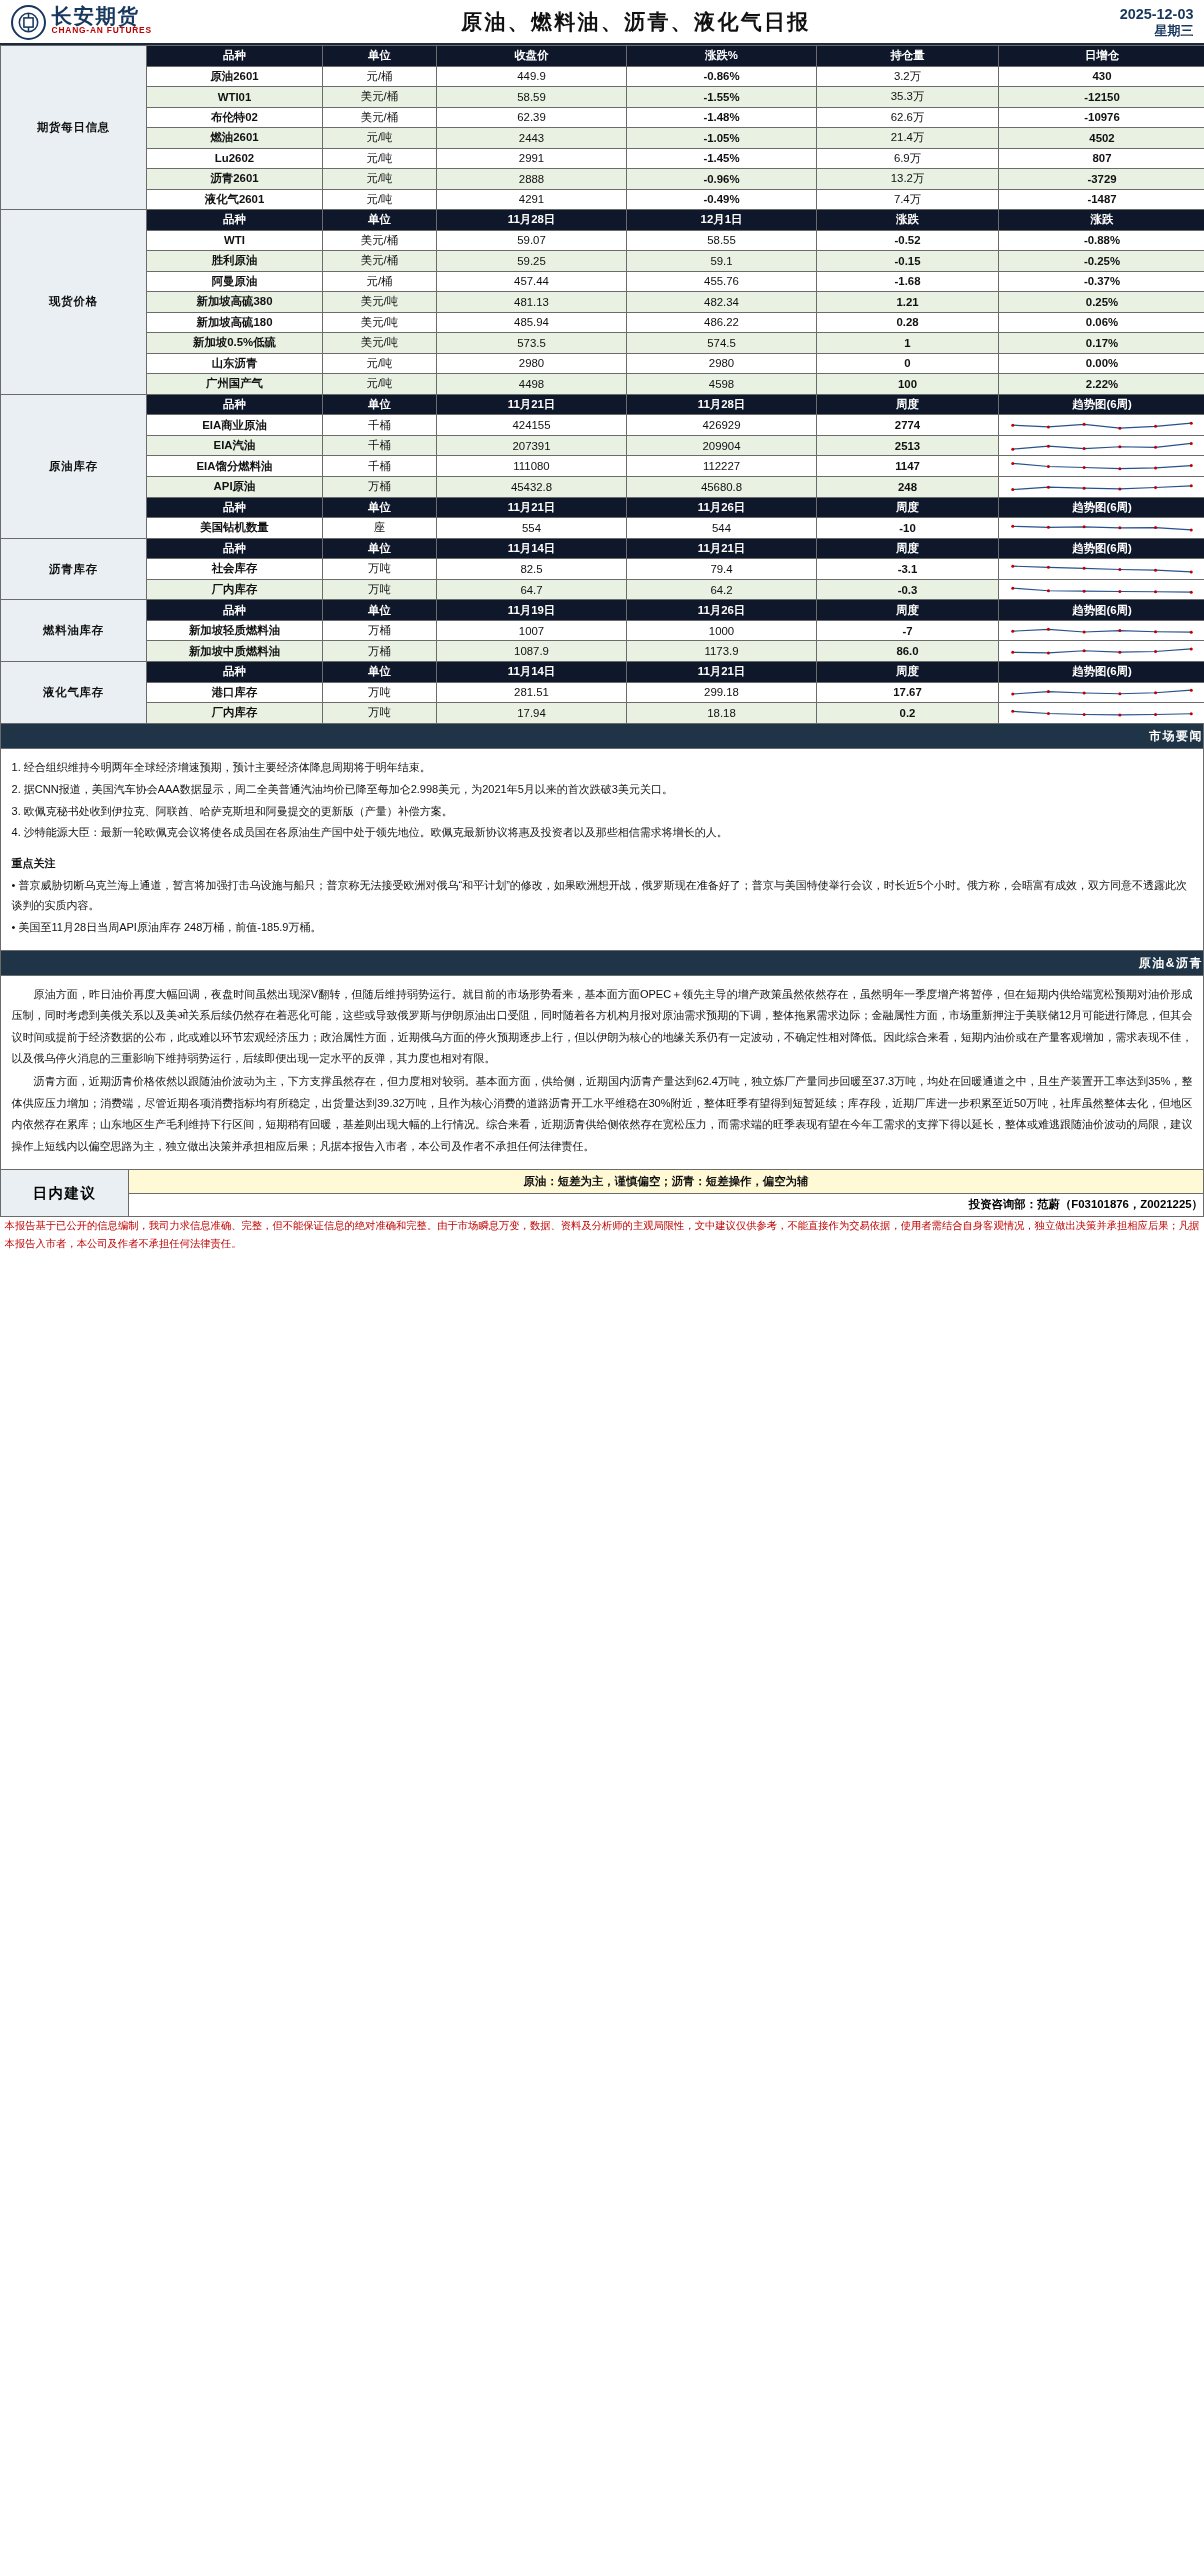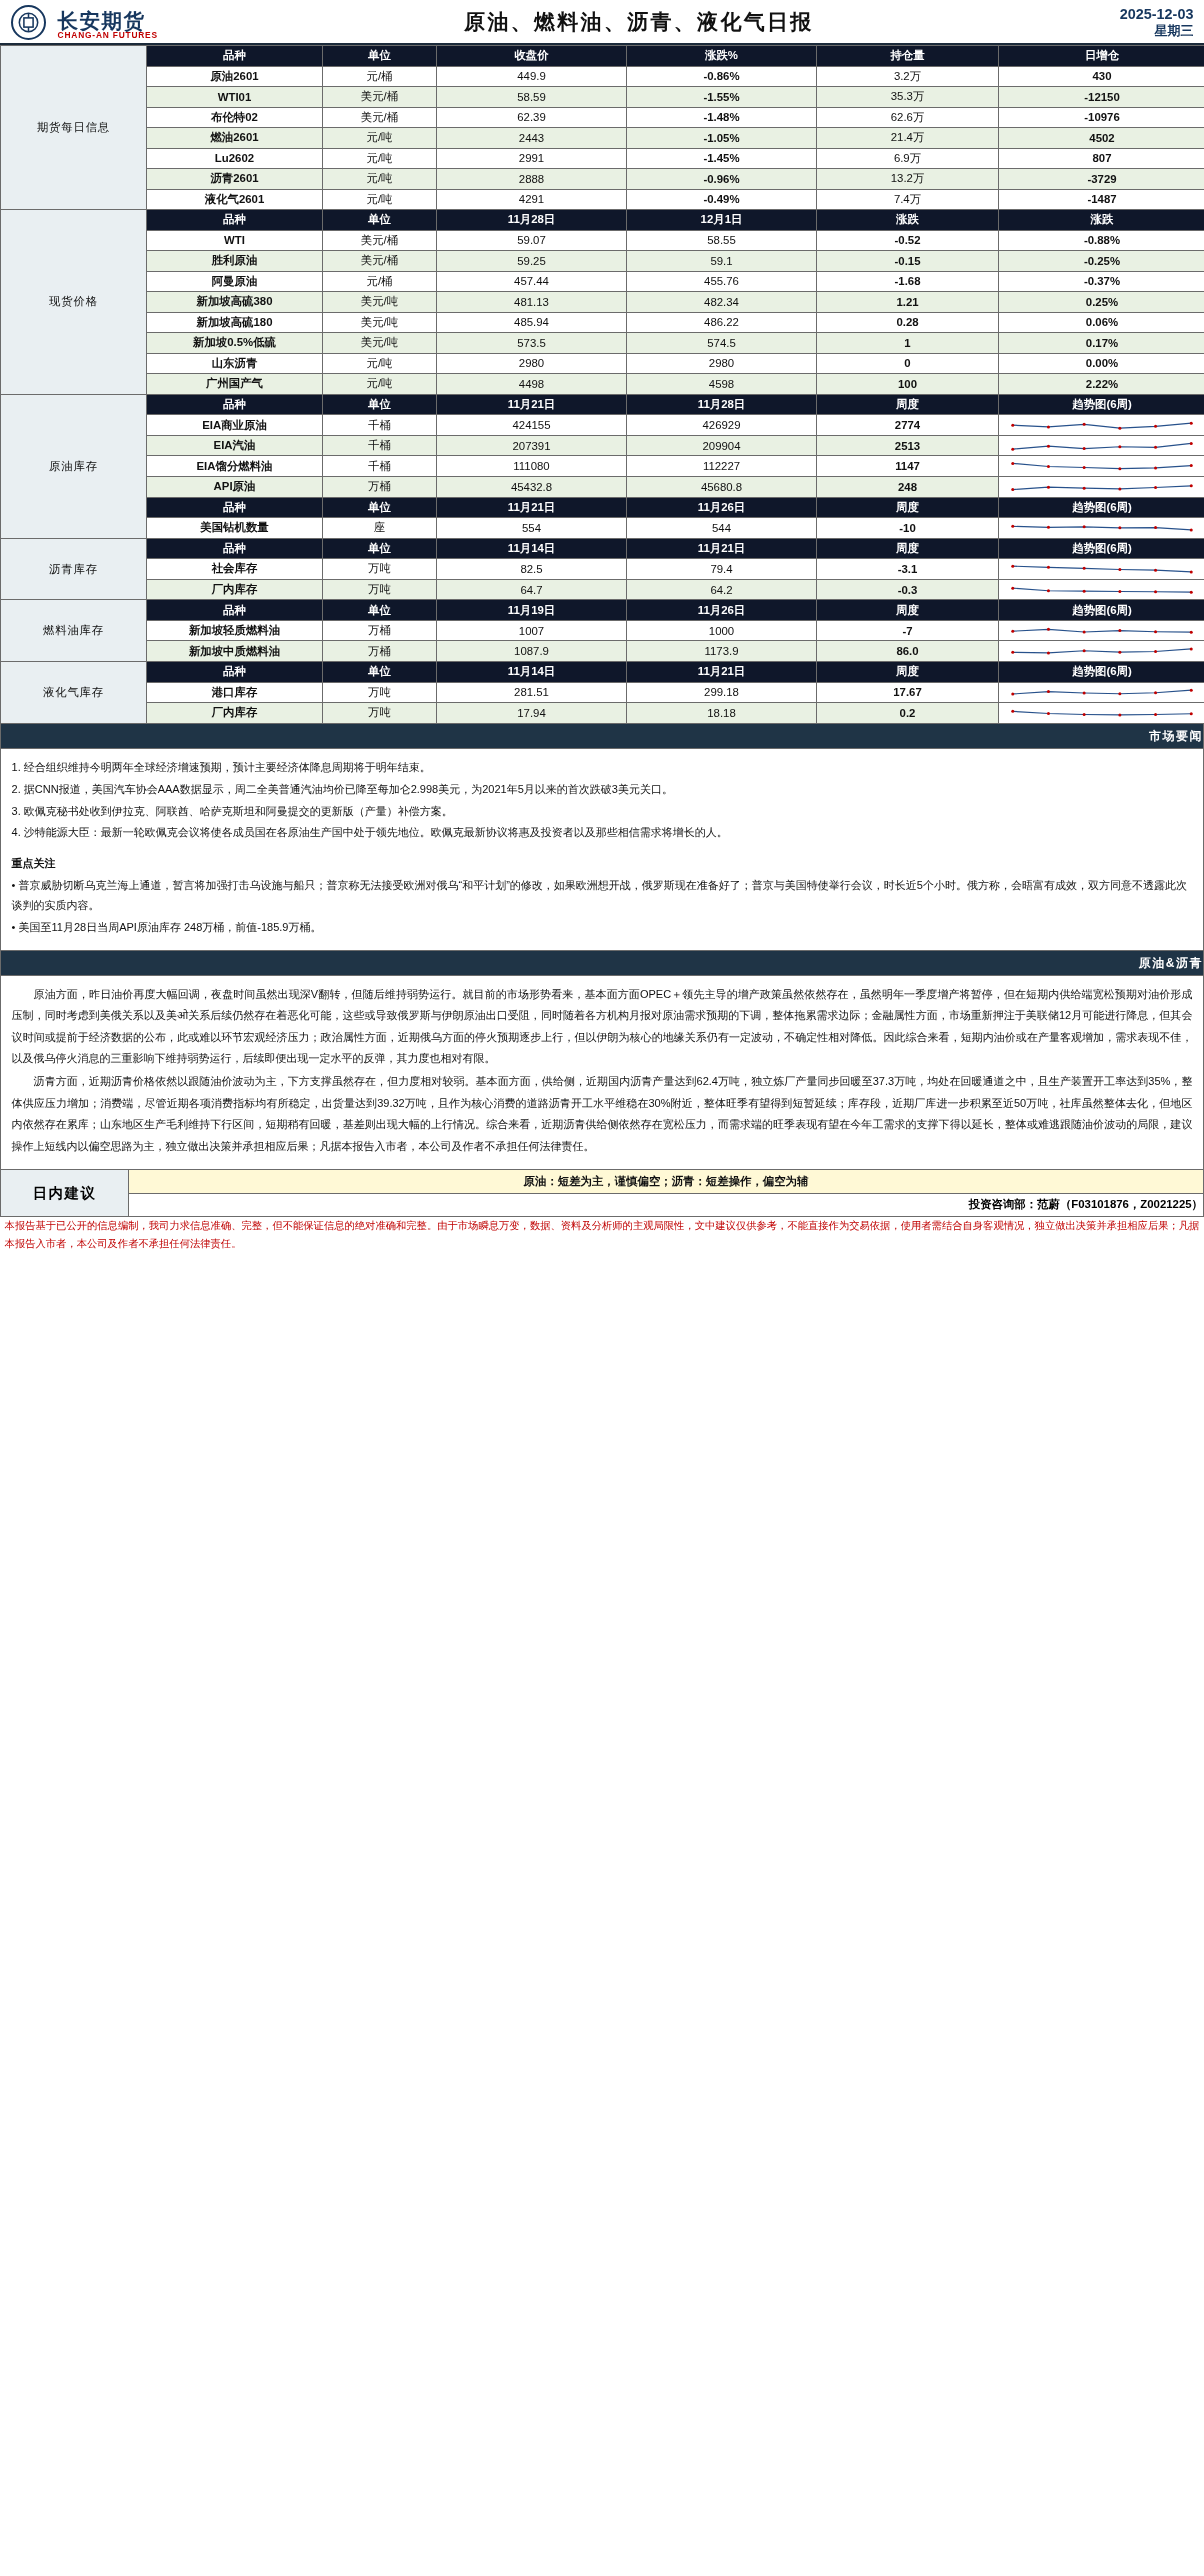--- a/index.html
+++ b/index.html
@@ -12,21 +12,21 @@
   .page { width: 1204px; padding: 0; }
 
   
   .masthead {
     display: flex;
     align-items: center;
     justify-content: space-between;
     padding: 4.6px 10.6px 3px 10.6px;
     border-bottom: 2.3px solid #1b2a3a;
   }
-  .brand { display: flex; align-items: flex-end; gap: 12px; }
+  .brand { display: flex; align-items: flex-start; gap: 6px; }
   .brand-logo {
     width: 35px; height: 35px;
     border: 2.3px solid #17375e;
     border-radius: 50%;
     display: flex; align-items: center; justify-content: center;
     color: #17375e;
     font-size: 16.7px; font-weight: bold;
   }
   .brand-text { line-height: 1.05; }
   .brand-cn { font-size: 20.5px; font-weight: bold; color: #17375e; letter-spacing: 1.5px; }
@@ -55,21 +55,21 @@
     color: #111;
   }
   .hdr {
     background: #0f172a;
     color: #ffffff !important;
     font-weight: bold;
     font-size: 11.4px;
   }
   .rowhdr {
     background: #e9eff2;
-    font-weight: normal;
+    font-weight: bold;
     font-size: 14.4px;
     letter-spacing: 0.8px;
     margin-left: 8px;
   }
   .name { font-weight: bold; background: #ffffff; }
   .name.alt { background: #e9f1e3; }
   .cell.alt { background: #e9f1e3; }
   .up { color: #c00000; font-weight: bold; }
   .down { color: #1a7d3c; font-weight: bold; }
   .flat { color: #111; font-weight: bold; }

